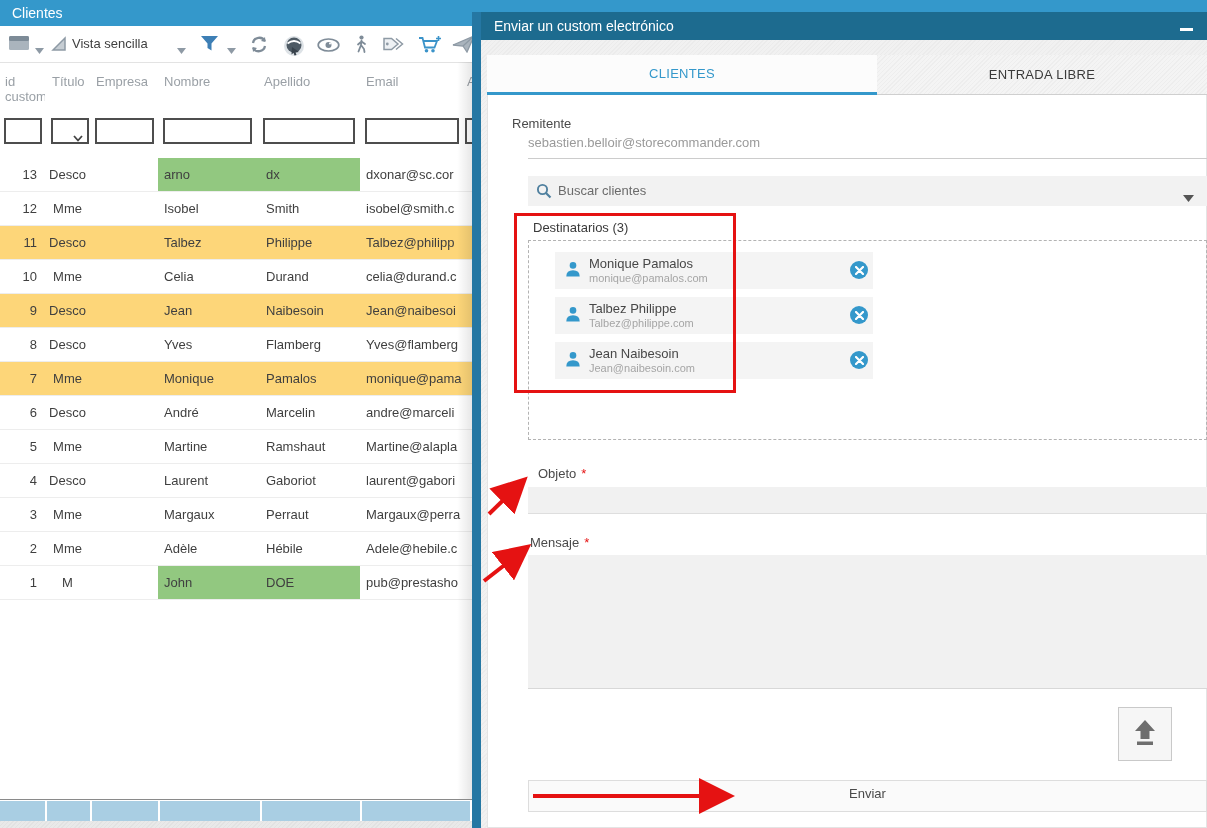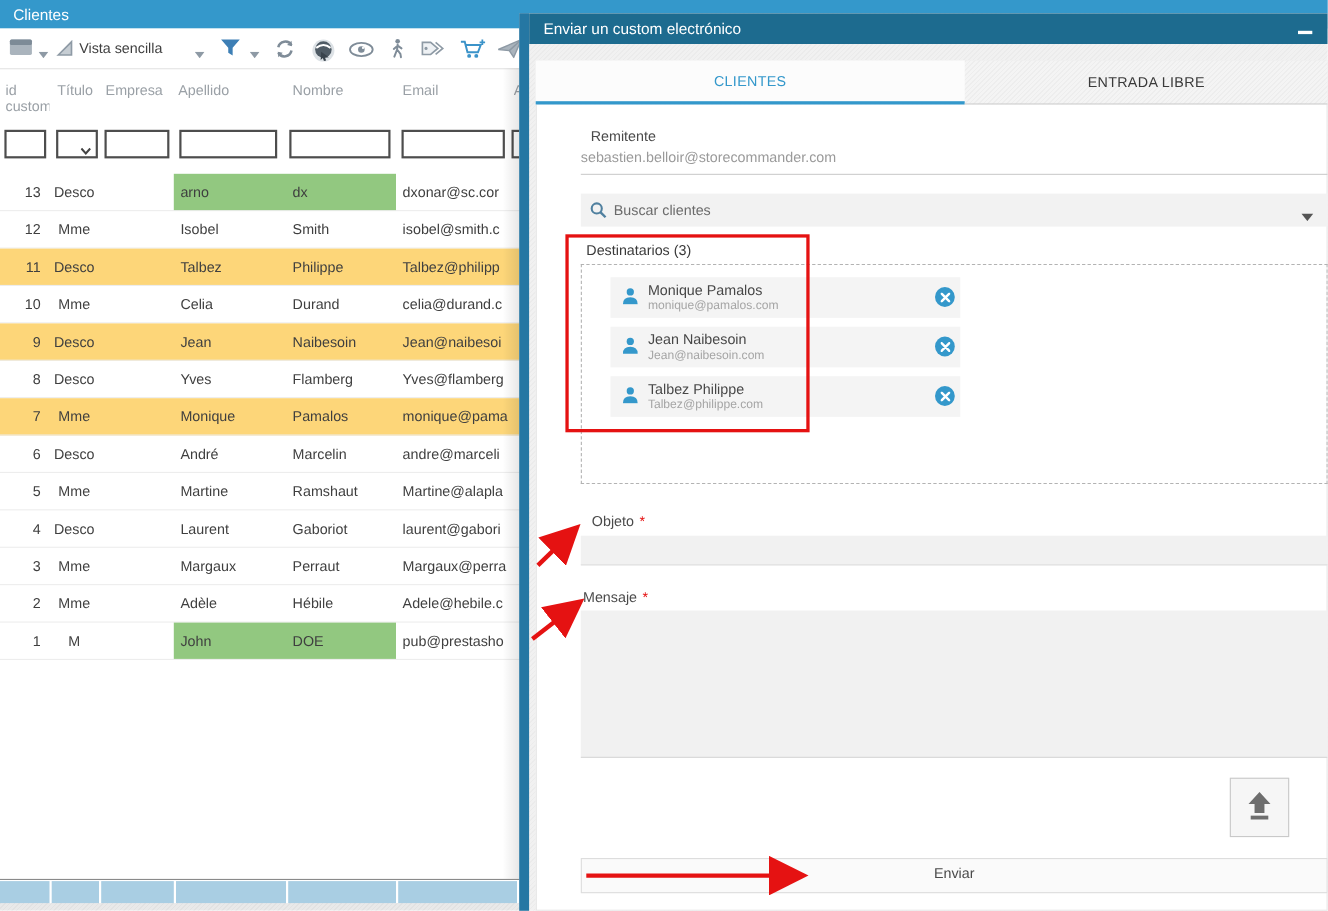--- a/index.html
+++ b/index.html
@@ -166,22 +166,22 @@
       <svg width="24" height="18" viewBox="0 0 24 18">
           <path d="M1 10 L22 1 L15 17 L11 11 Z M11 11 L22 1" fill="#aab4bd" stroke="#8e9aa5" stroke-width="1.3"></path>
         </svg>
     </span>
   </div>
 
   <div class="ghead">
     <div class="hcell first">id custom</div>
     <div class="hcell" style="padding-left:7px;">Título</div>
     <div class="hcell">Empresa</div>
+    <div class="hcell">Nombre</div>
     <div class="hcell" style="padding-left:4px;">Apellido</div>
-    <div class="hcell">Nombre</div>
     <div class="hcell">Email</div>
   </div>
   <div class="hcell hA">A</div>
 
   <div class="frow">
     <div class="fb" style="left:4px;width:34px;"></div>
     <div class="fb" style="left:51px;width:34px;">
       <span class="sel-caret">
         <svg width="10" height="7" viewBox="0 0 10 7">
             <path d="M1 1 L5 5.5 L9 1" fill="none" stroke="#444" stroke-width="1.8"></path>
@@ -322,21 +322,21 @@
     <div class="minbar"></div>
   </div>
 
   <div class="card"></div>
 
   <div class="tabbar">
     <div class="tab t1 active">CLIENTES</div>
     <div class="tab t2">ENTRADA LIBRE</div>
   </div>
 
-  <div class="flabel" style="left:56px;top:104px;">Remitente</div>
+  <div class="flabel" style="left:31px;top:104px;">Remitente</div>
   <div class="fvalue" style="left:47px;top:123px;">sebastien.belloir@storecommander.com</div>
   <div class="fline"></div>
 
   <div class="search">
     <span class="mag">
       <svg width="16" height="16" viewBox="0 0 16 16" fill="none">
           <circle cx="6.5" cy="6.5" r="4.6" stroke="#50809f" stroke-width="1.9"></circle>
           <path d="M10 10 L14.5 14.5" stroke="#50809f" stroke-width="2.2"></path>
         </svg>
     </span>
@@ -366,37 +366,37 @@
           </svg>
     </div>
   </div>
       <div class="recip">
     <span class="pic">
       <svg width="16" height="16" viewBox="0 0 16 16">
             <circle cx="8" cy="4.4" r="3.3" fill="#3498cb"></circle>
             <path d="M1.3 15.5 Q1.3 9.3 8 9.3 Q14.7 9.3 14.7 15.5 Z" fill="#3498cb"></path>
           </svg>
     </span>
-    <div class="nm">Jean Naibesoin</div>
-    <div class="em">Jean@naibesoin.com</div>
+    <div class="nm">Talbez Philippe</div>
+    <div class="em">Talbez@philippe.com</div>
     <div class="close">
       <svg width="9" height="9" viewBox="0 0 9 9">
             <path d="M1 1 L8 8 M8 1 L1 8" stroke="#fff" stroke-width="2.2" stroke-linecap="round"></path>
           </svg>
     </div>
   </div>
       <div class="recip">
     <span class="pic">
       <svg width="16" height="16" viewBox="0 0 16 16">
             <circle cx="8" cy="4.4" r="3.3" fill="#3498cb"></circle>
             <path d="M1.3 15.5 Q1.3 9.3 8 9.3 Q14.7 9.3 14.7 15.5 Z" fill="#3498cb"></path>
           </svg>
     </span>
-    <div class="nm">Talbez Philippe</div>
-    <div class="em">Talbez@philippe.com</div>
+    <div class="nm">Jean Naibesoin</div>
+    <div class="em">Jean@naibesoin.com</div>
     <div class="close">
       <svg width="9" height="9" viewBox="0 0 9 9">
             <path d="M1 1 L8 8 M8 1 L1 8" stroke="#fff" stroke-width="2.2" stroke-linecap="round"></path>
           </svg>
     </div>
   </div>
     </div>
 
   <div class="flabel" style="left:57px;top:454px;">
     <span>Objeto</span><span class="star">*</span>

